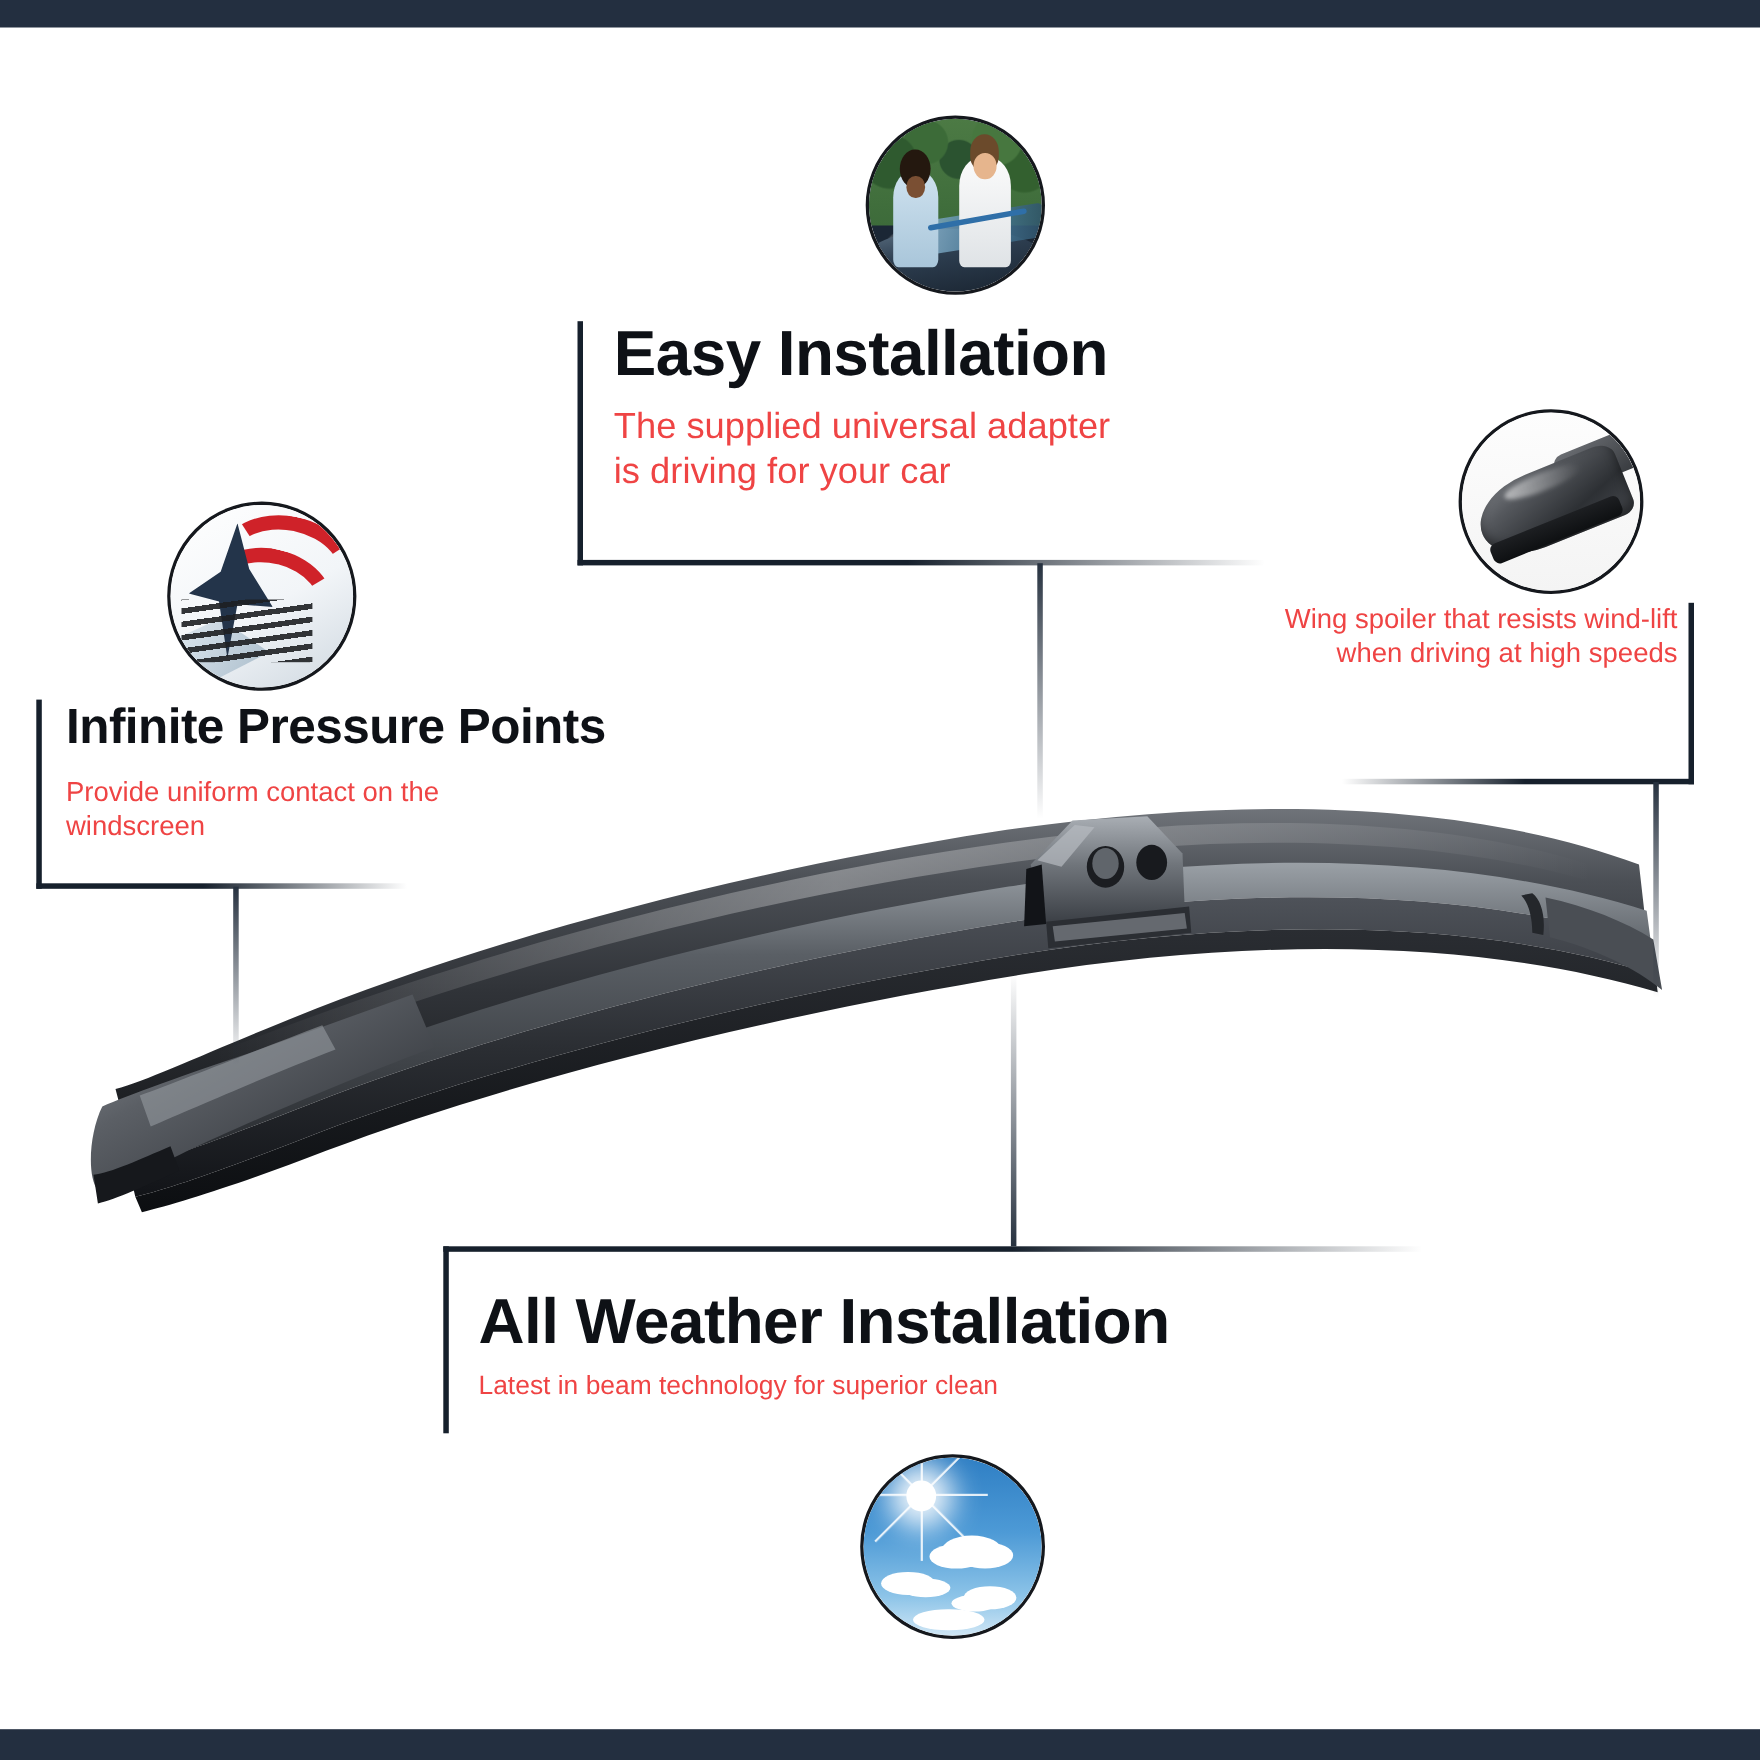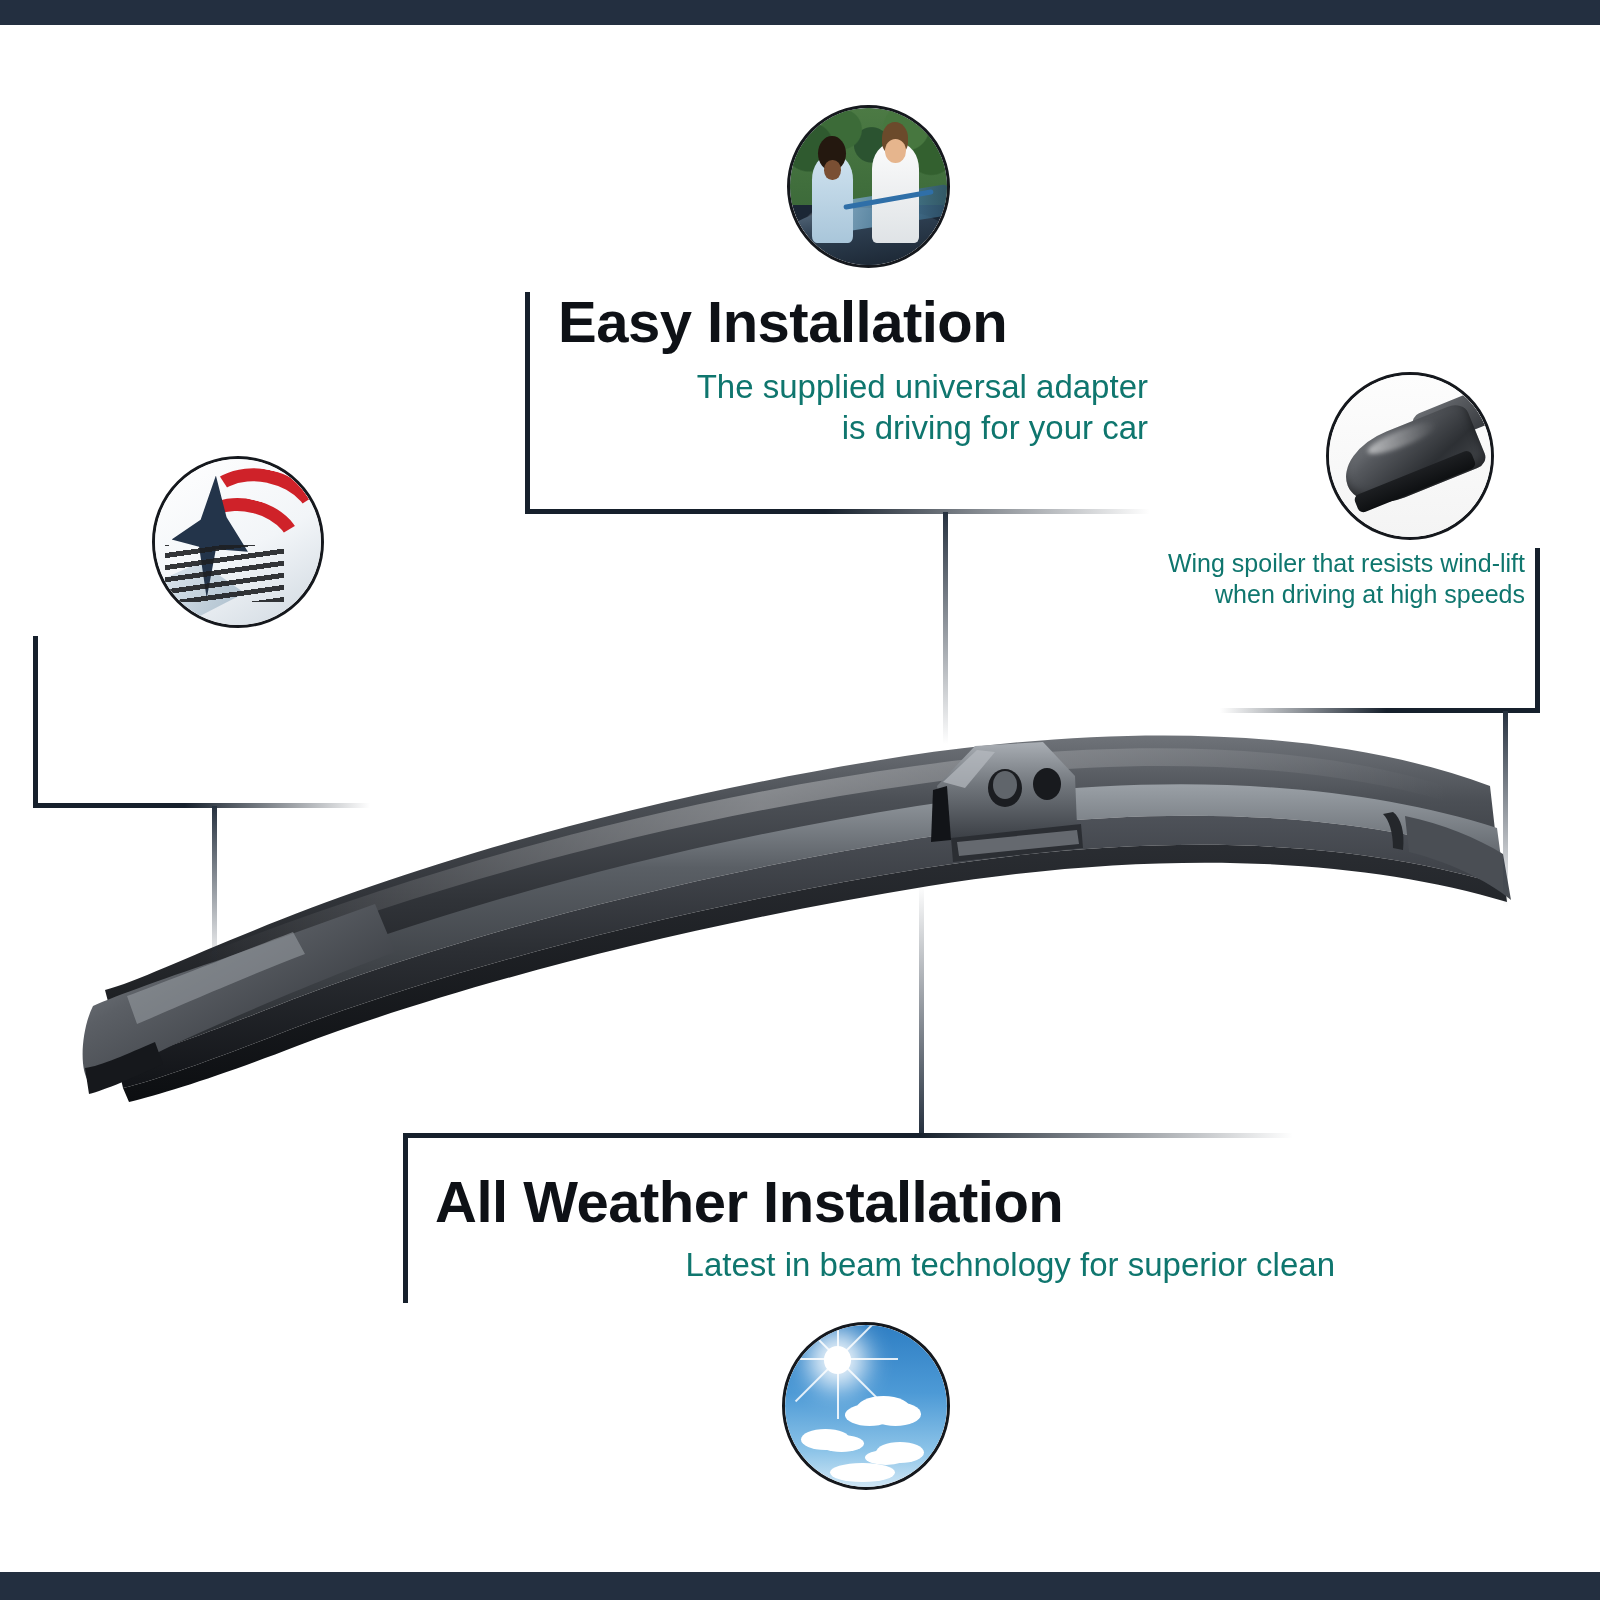--- a/index.html
+++ b/index.html
@@ -109,21 +109,21 @@
      transform-origin:50% 0;filter:blur(.4px);}
   .ph-sky .c1,.ph-sky .c2,.ph-sky .c3,.ph-sky .c4{position:absolute;background:#fff;border-radius:50%;}
   .ph-sky .c1{left:44%;top:44%;width:34%;height:17%;box-shadow:12px 4px 0 -2px #fff,-14px 5px 0 -3px #fff;}
   .ph-sky .c2{left:10%;top:64%;width:30%;height:13%;box-shadow:16px 4px 0 -2px #fff;}
   .ph-sky .c3{left:56%;top:72%;width:30%;height:13%;box-shadow:-14px 5px 0 -3px #fff;}
   .ph-sky .c4{left:28%;top:85%;width:40%;height:12%;}
 
   
   .callout{position:absolute;}
   .callout .title{font-weight:bold;color:#0e1116;letter-spacing:-.5px;line-height:1.05;}
-  .callout .sub{color:#0f766e;line-height:1.24;text-align:right;}
+  .callout .sub{color:#ef4444;line-height:1.24;}
 
   
   .frame{position:absolute;}
   .frame .vert{position:absolute;width:5px;background:#16202c;}
   .frame .horiz{position:absolute;height:5px;}
 
   
   .stem{position:absolute;width:5px;}
 
   
@@ -295,33 +295,38 @@
   </div>
 
   <div class="frame">
     <div class="vert" style="left:33px;top:636px;height:172px;"></div>
     <div class="horiz" style="left:33px;top:803px;width:337px;
          background:linear-gradient(90deg,#16202c 0%,#16202c 45%,rgba(22,32,44,0) 100%);"></div>
   </div>
   <div class="stem" style="left:212px;top:806px;height:162px;
        background:linear-gradient(180deg,#26313f 0%,rgba(38,49,63,0) 100%);"></div>
 
+  <div class="callout" style="left:60px;top:636px;width:640px;text-align:left;">
+    <div class="title" style="font-size:45px;">Infinite Pressure Points</div>
+    <div class="sub" style="font-size:25px;margin-top:22px;">Provide uniform contact on the</div>
+    <div class="sub" style="font-size:25px;">windscreen</div>
+  </div>
 
   <div class="stem" style="left:919px;top:885px;height:248px;
        background:linear-gradient(0deg,#26313f 0%,rgba(38,49,63,0) 100%);"></div>
 
   <div class="frame">
     <div class="vert" style="left:403px;top:1133px;height:170px;"></div>
     <div class="horiz" style="left:403px;top:1133px;width:890px;
          background:linear-gradient(90deg,#16202c 0%,#16202c 58%,rgba(22,32,44,0) 100%);"></div>
   </div>
 
   <div class="callout" style="left:435px;top:1172px;width:900px;text-align:left;">
     <div class="title" style="font-size:58px;">All Weather Installation</div>
-    <div class="sub" style="font-size:33px;margin-top:12px;margin-left:16px;">Latest in beam technology for superior clean</div>
+    <div class="sub" style="font-size:24px;margin-top:12px;">Latest in beam technology for superior clean</div>
   </div>
 
   <div class="badge" style="left:782px;top:1322px;width:168px;height:168px;">
     <div class="inner ph-sky">
       <div class="sun"></div>
       <div class="ray" style="transform:rotate(0deg);"></div>
       <div class="ray" style="transform:rotate(45deg);"></div>
       <div class="ray" style="transform:rotate(90deg);"></div>
       <div class="ray" style="transform:rotate(135deg);"></div>
       <div class="ray" style="transform:rotate(180deg);"></div>

